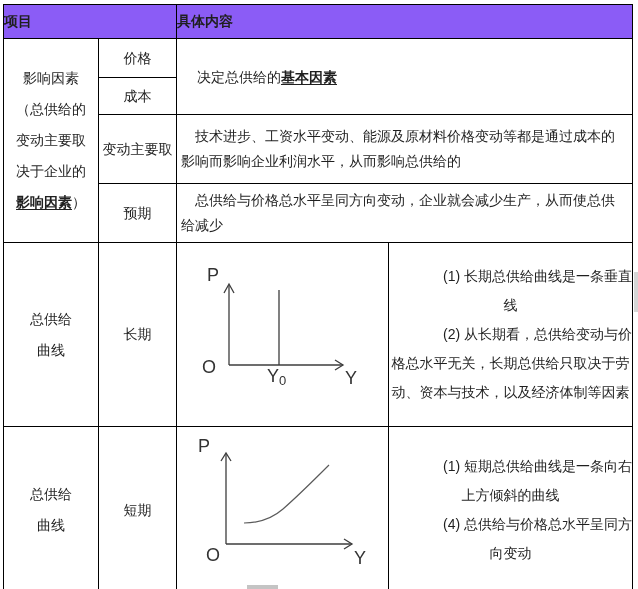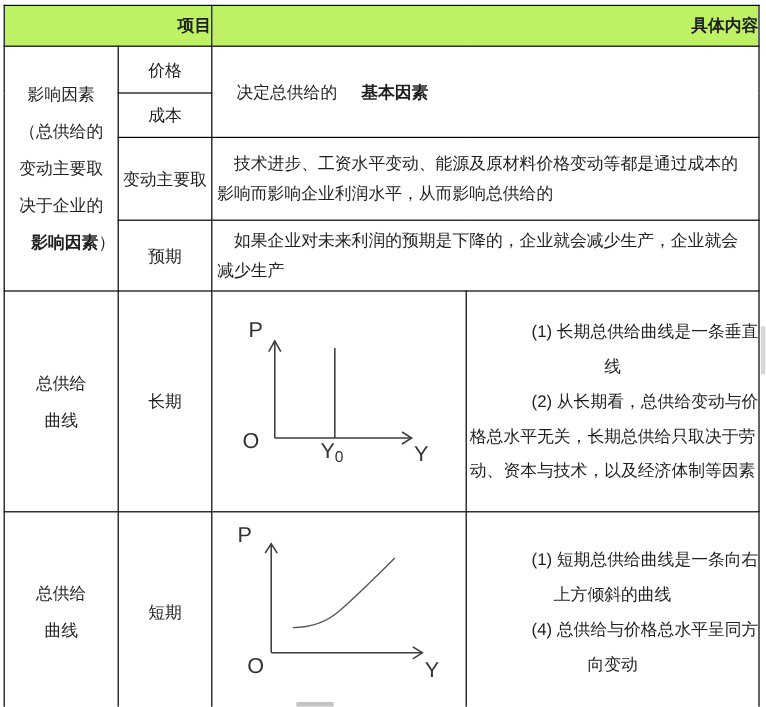--- a/index.html
+++ b/index.html
@@ -9,24 +9,24 @@
     color:#1f1f1f;overflow:hidden;
   }
   table.doc{
     position:absolute;left:3px;top:4px;
     border-collapse:collapse;table-layout:fixed;width:629px;
   }
   .doc td,.doc th{
     border:1px solid #000;padding:0;font-size:14px;font-weight:normal;
     vertical-align:middle;overflow:hidden;
   }
-  .doc th{background:#bef264;font-weight:bold;text-align:right;height:33px;margin-top:42px;}
+  .doc th{background:#8b5cf6;font-weight:bold;text-align:left;height:33px;margin-top:42px;}
   .cell-center{text-align:center;line-height:31px;}
   .pre{white-space:pre-line;}
-  .hl{font-weight:bold;text-underline-offset:2px;padding-left:20px;}
+  .hl{font-weight:bold;text-decoration:underline;text-underline-offset:2px;}
   .content-left{padding-left:4px;text-indent:20px;text-align:left;line-height:20px;}
   .para{margin:0;padding:0 6px 0 4px;text-indent:14px;line-height:25px;text-align:left;}
   .pts-cell{padding:0 6px;}
   .pt{margin:0;text-indent:54px;line-height:29px;text-align:center;}
   .chart-cell{vertical-align:top;}
   svg text{fill:#333;font-family:"Liberation Sans","DejaVu Sans",sans-serif;}
   .axis{stroke:#3d3d3d;stroke-width:1.3;fill:none;}
   .curve{stroke:#5a5a5a;stroke-width:1.2;fill:none;}
   .artifact{position:absolute;background:#c4c4c4;}
 </style>
@@ -59,21 +59,21 @@
   </tr>
   <tr style="height:69px">
     <td class="cell-center">变动主要取</td>
     <td colspan="2">
           <p class="para">技术进步、工资水平变动、能源及原材料价格变动等都是通过成本的影响而影响企业利润水平，从而影响总供给的</p>
         </td>
   </tr>
   <tr style="height:59px">
     <td class="cell-center">预期</td>
     <td colspan="2">
-          <p class="para">如果企业对未来利润的预期是下降的，企业就会减少生产，企业就会减少生产</p>
+          <p class="para">总供给与价格总水平呈同方向变动，企业就会减少生产，从而使总供给减少</p>
         </td>
   </tr>
   <tr style="height:180px">
     <td class="cell-center pre">总供给
 曲线</td>
     <td class="cell-center">长期</td>
     <td class="chart-cell">
       <svg width="212" height="180" viewBox="0 0 212 180">
         <line class="axis" x1="52" y1="122" x2="52" y2="42"></line>
         <polyline class="axis" points="47,50 52,41 57,50"></polyline>

